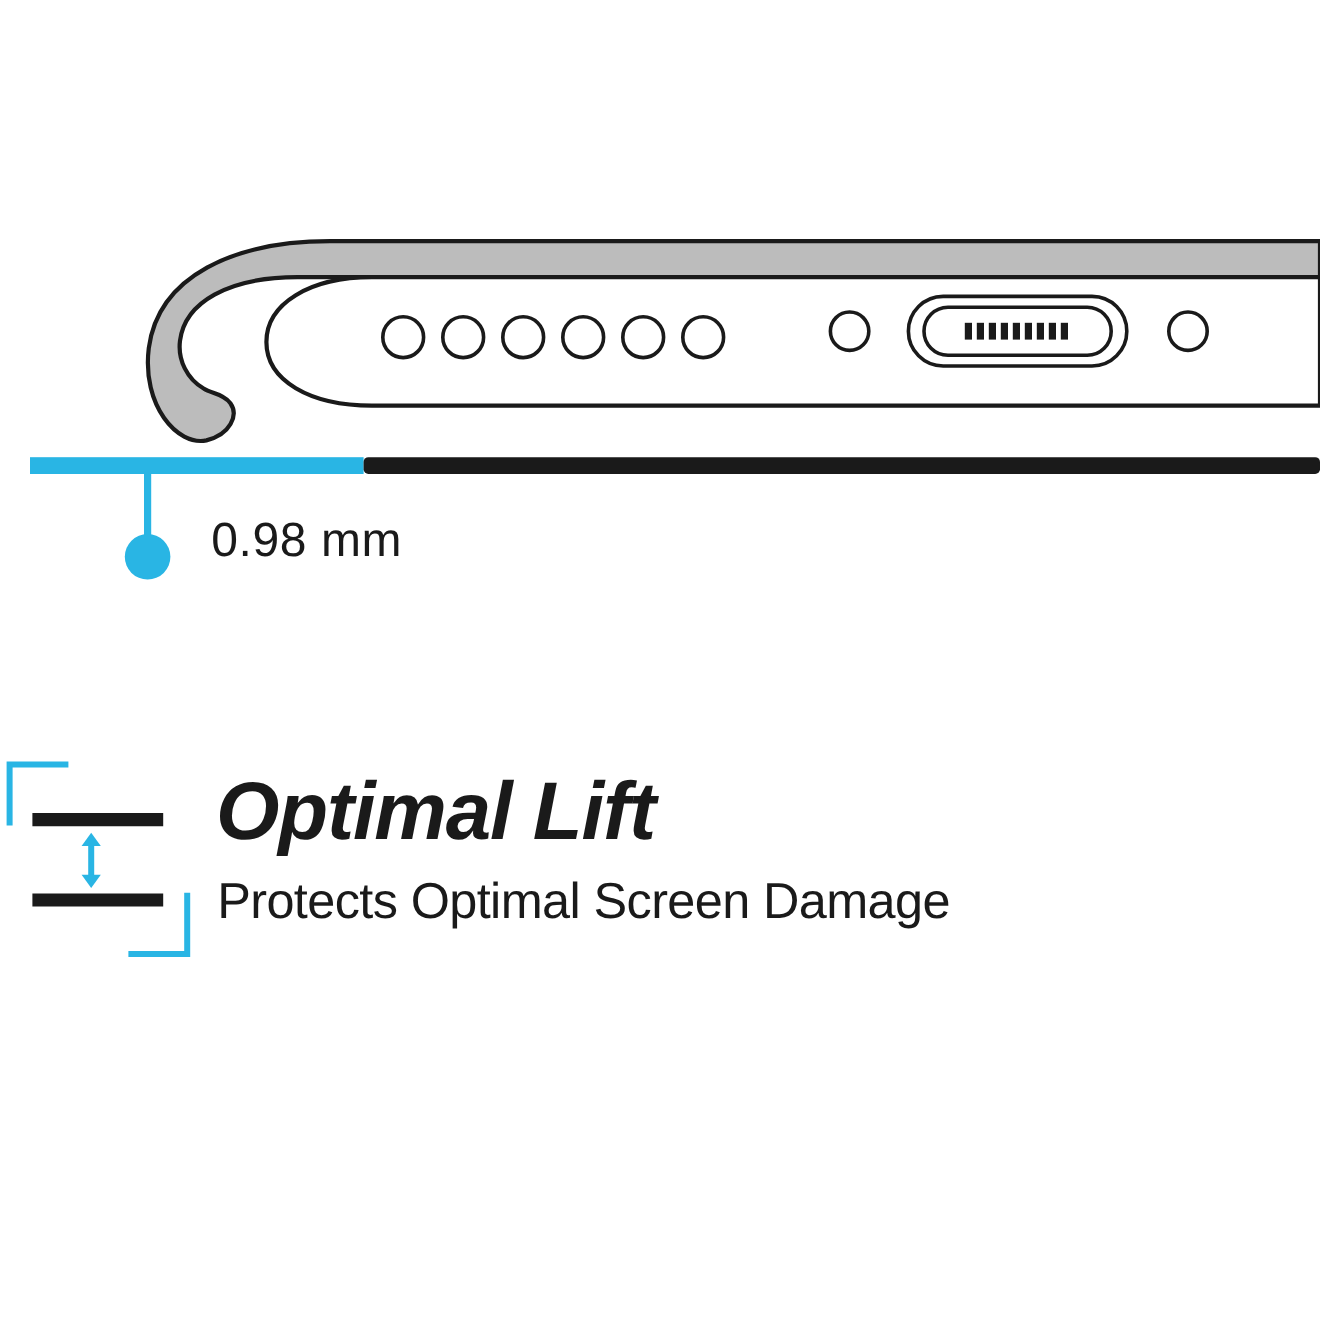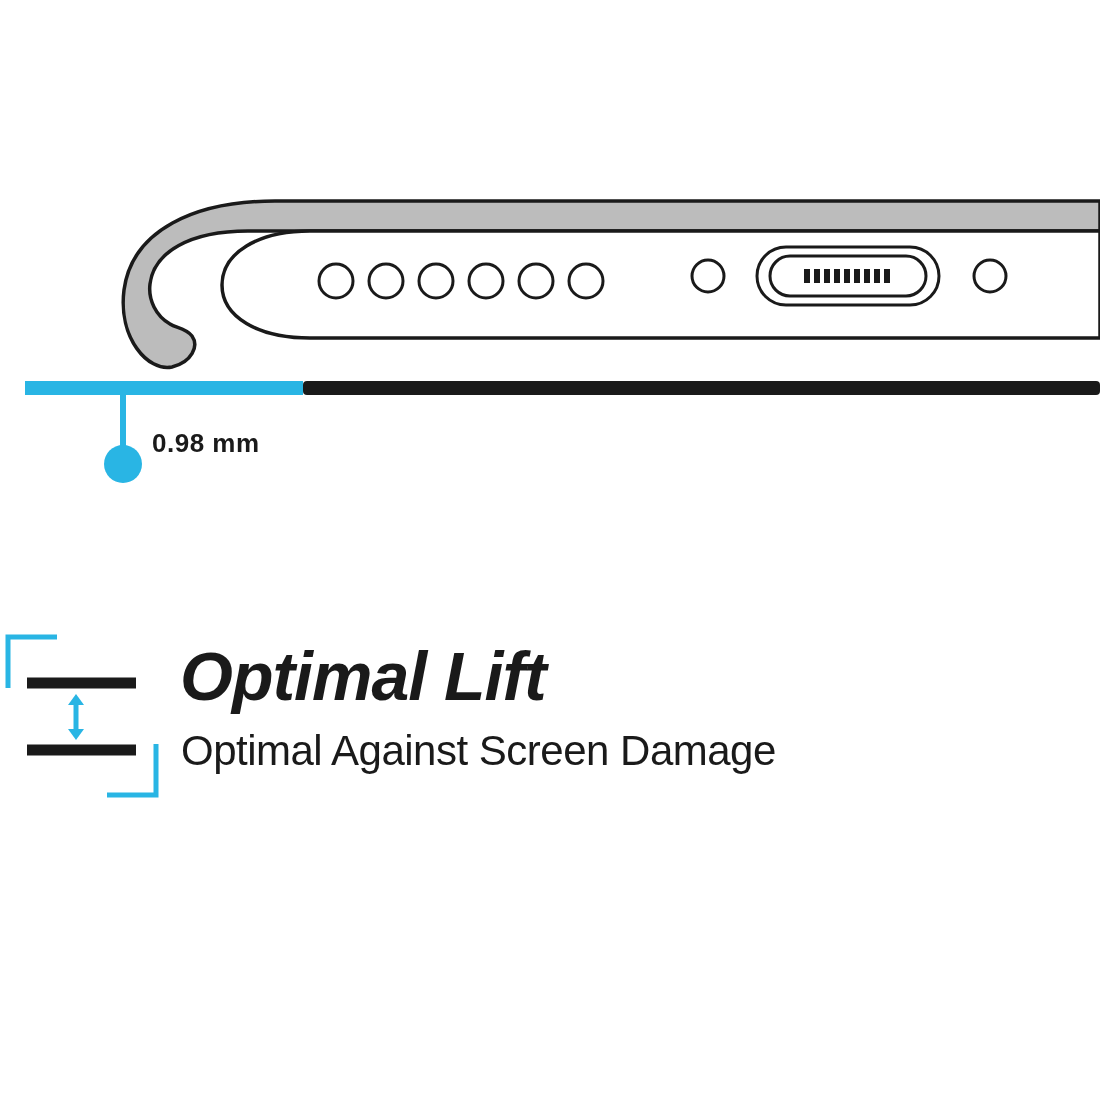--- a/index.html
+++ b/index.html
@@ -25,22 +25,22 @@
   .gap-line-ink{fill:var(--ink);}
   .pointer-line{stroke:var(--accent);stroke-width:6;}
   .pointer-dot{fill:var(--accent);}
   .bracket{fill:none;stroke:var(--accent);stroke-width:5;}
   .surface-line{stroke:var(--ink);stroke-width:11;}
   .arrow-line{stroke:var(--accent);stroke-width:5;}
   .arrow-head{fill:var(--accent);}
 
   
   .measure-label{
-    position:absolute;left:152px;top:428px;
-    font-size:26px;font-weight:bold;letter-spacing:.5px;color:var(--ink);
+    position:absolute;left:176px;top:428px;
+    font-size:40px;font-weight:normal;letter-spacing:.5px;color:var(--ink);
   }
   .feature-title{
     position:absolute;left:180px;top:642px;
     font-size:68px;font-weight:bold;letter-spacing:-1px;color:var(--ink);
     line-height:1;
     font-style:italic;
   }
   .feature-subtitle{
     position:absolute;left:181px;top:730px;
     font-size:42px;font-weight:normal;letter-spacing:-.5px;color:var(--ink);
@@ -119,14 +119,14 @@
       </g>
       <line class="surface-line" x1="27" y1="750" x2="136" y2="750"></line>
       <polyline class="bracket" points="107,795 156,795 156,744"></polyline>
     </g>
   </svg>
 
   <div class="measure-label">0.98 mm</div>
 
   <div class="feature-title">Optimal Lift</div>
 
-  <div class="feature-subtitle">Optimal Against Screen Damage</div>
+  <div class="feature-subtitle">Protects Optimal Screen Damage</div>
 </div>
 
 </body></html>

